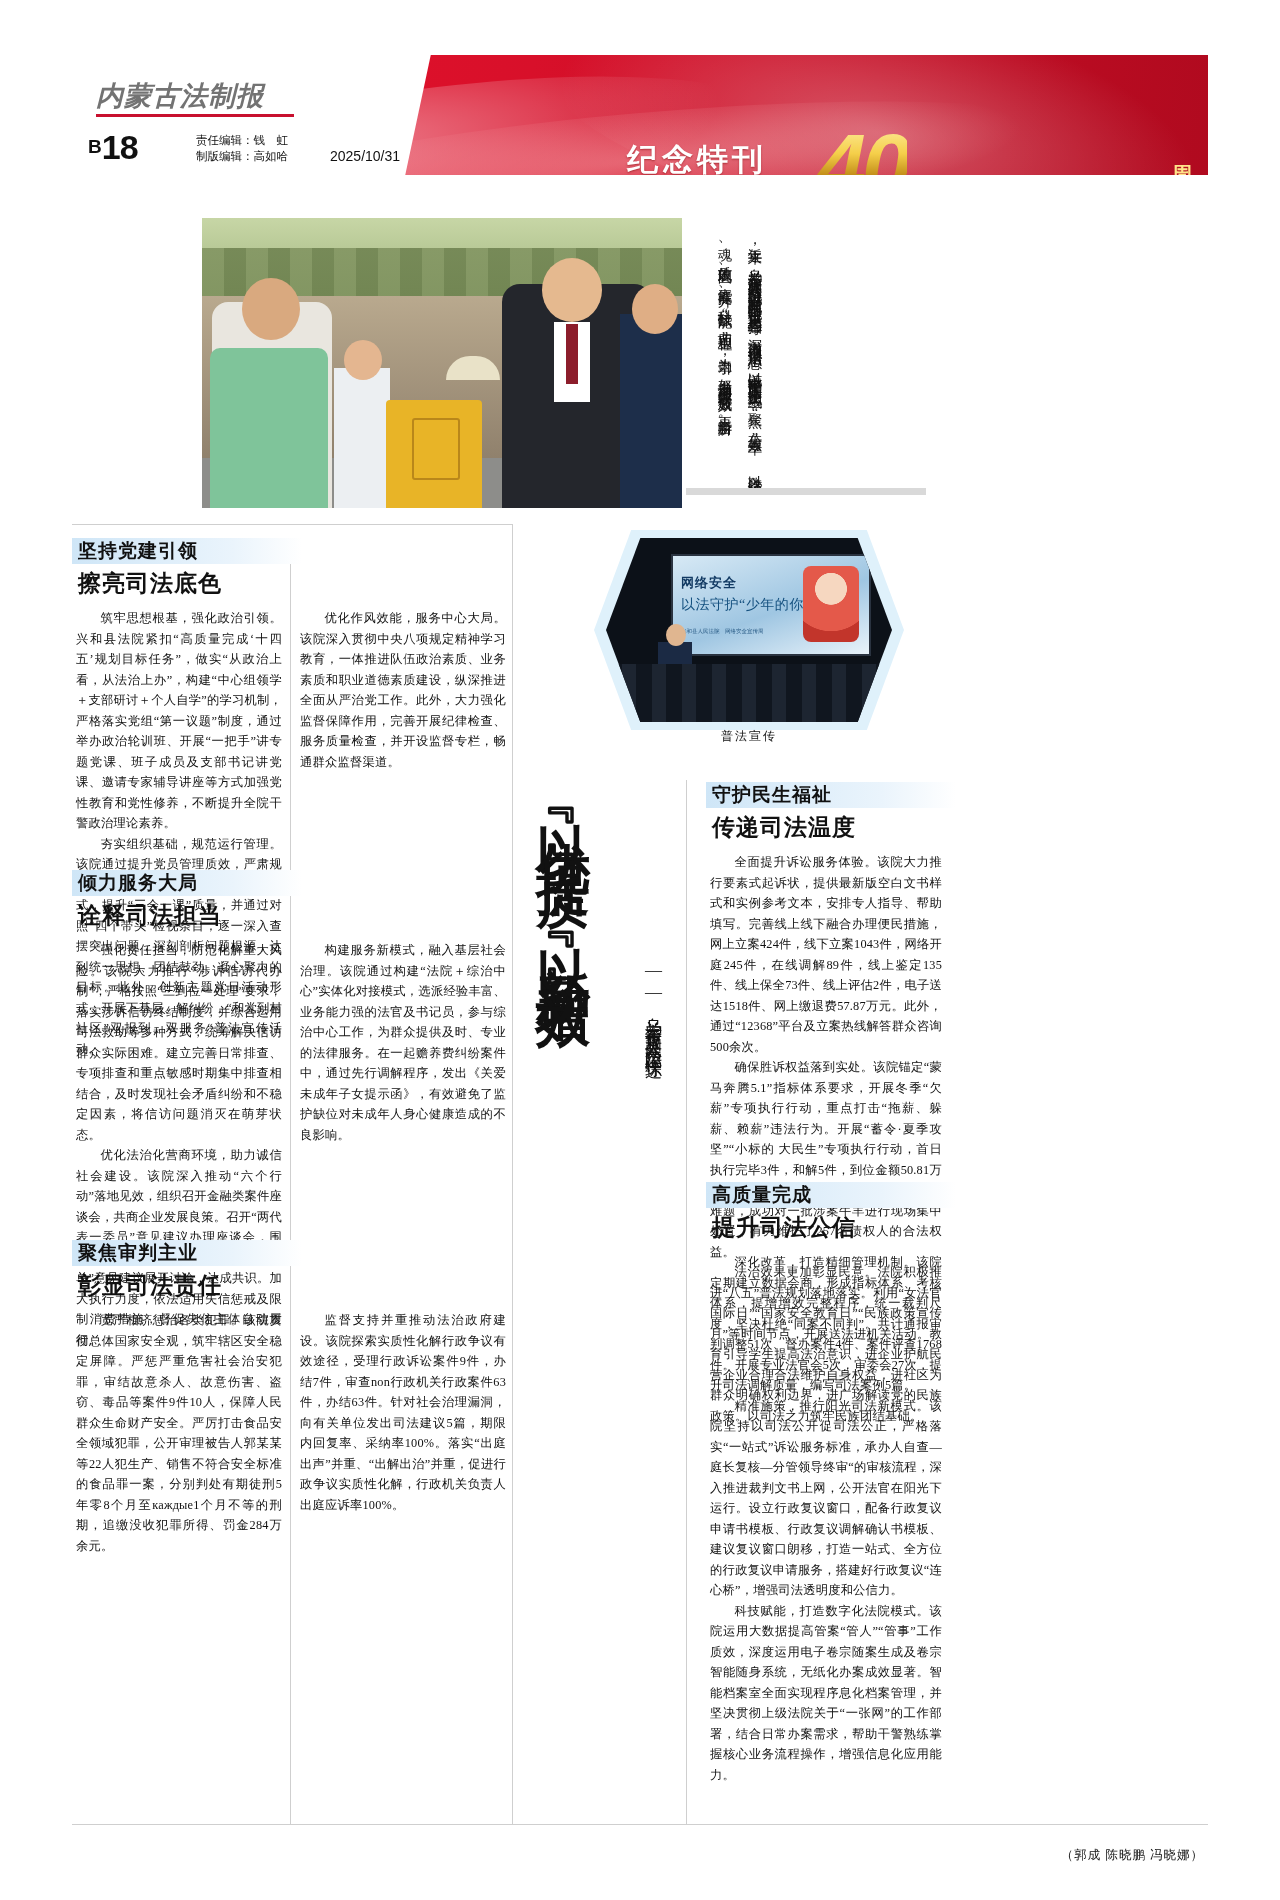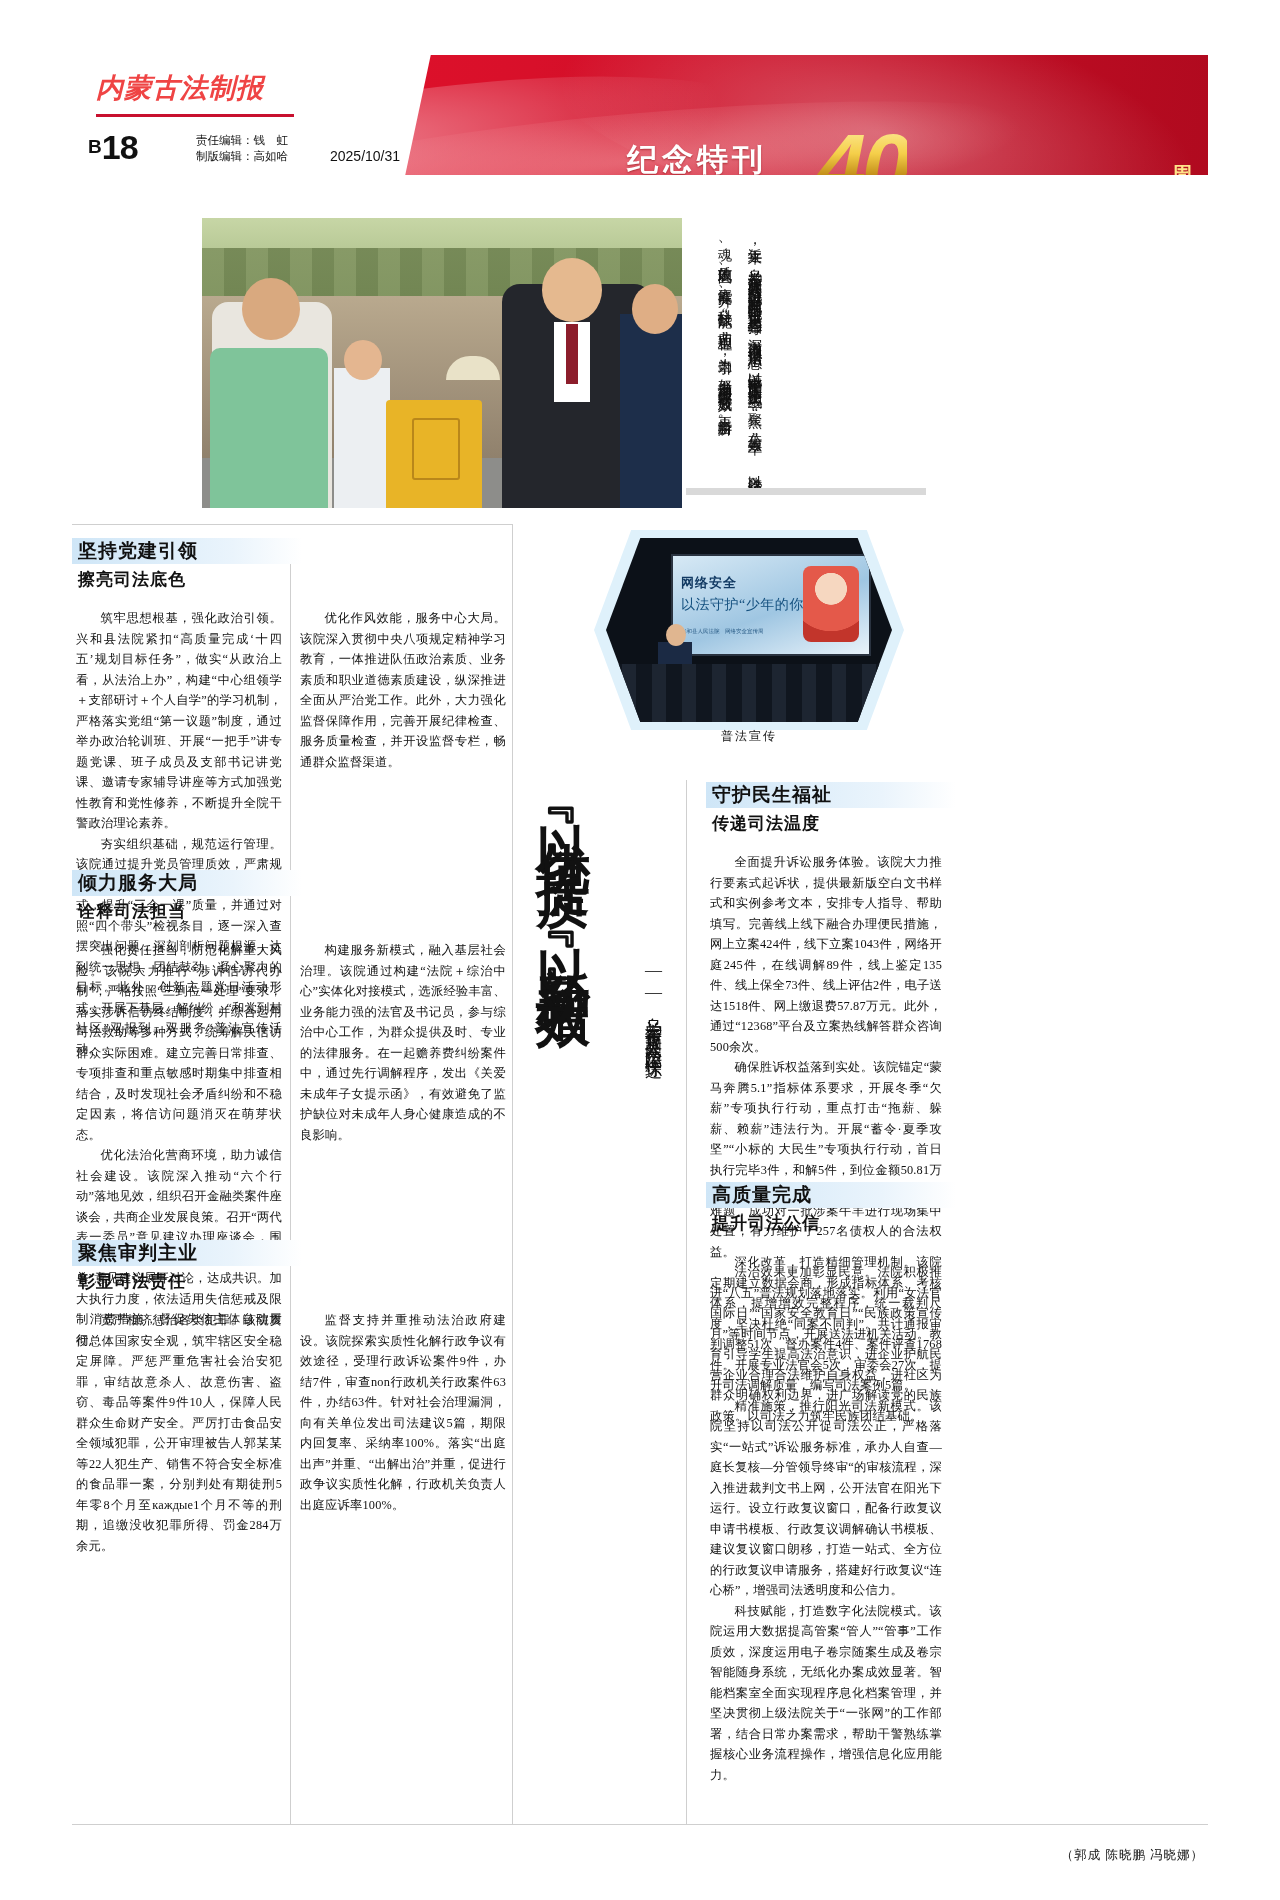--- a/index.html
+++ b/index.html
@@ -40,23 +40,23 @@
     transform:rotate(10deg);
   }
   .masthead-white{
     position:absolute;left:0;top:0;width:300px;height:120px;background:#ffffff;
   }
   .masthead-white:after{
     content:"";position:absolute;right:-46px;top:0;width:90px;height:120px;
     background:#ffffff;transform:skewX(-12deg);
   }
   .paper-logo{
-    position:absolute;left:96px;top:70px;width:200px;height:34px;
+    position:absolute;left:96px;top:78px;width:200px;height:34px;
     font-family:"Liberation Serif",serif;
-    font-weight:bold;font-size:27px;letter-spacing:1px;color:#ef4444;
+    font-weight:bold;font-size:27px;letter-spacing:1px;color:#737373;
     font-style:italic;
     white-space:nowrap;
   }
   .logo-underline{
     position:absolute;left:96px;top:114px;width:198px;height:3px;background:#c8102e;
   }
   .page-num{
     position:absolute;left:88px;top:128px;
     font-family:"Liberation Sans",sans-serif;
     color:#111;font-weight:bold;
@@ -136,21 +136,21 @@
   
   .sec-head{position:absolute;width:250px;}
   .sec-head .bar{
     height:26px;background:linear-gradient(90deg,#cfe6f7,#eaf4fc 70%,#ffffff);
     display:flex;align-items:flex-end;
   }
   .sec-head .bar span{
     font-size:19px;font-weight:bold;letter-spacing:1px;color:#111;padding-left:6px;
   }
   .sec-head .sub{
-    margin-top:4px;font-size:17px;font-weight:bold;letter-spacing:1px;color:#111;padding-left:6px;
+    margin-top:4px;font-size:23px;font-weight:bold;letter-spacing:1px;color:#111;padding-left:6px;
   }
   
   .col{
     position:absolute;
     font-size:12.3px;line-height:20.5px;
     text-align:justify;
     color:#111;
     letter-spacing:.2px;
   }
   .col p{margin:0 0 0 0;text-indent:2em;}

